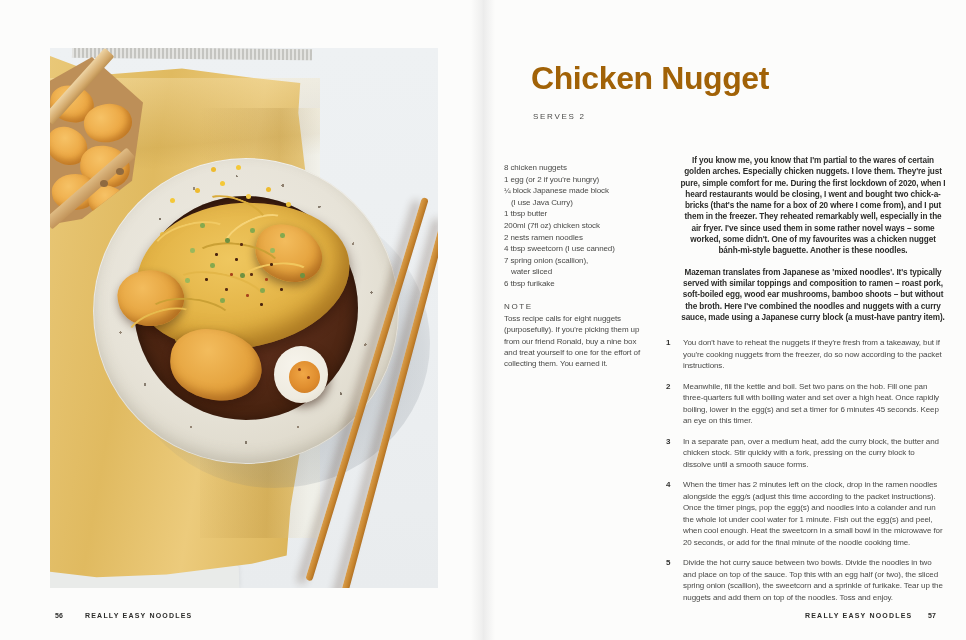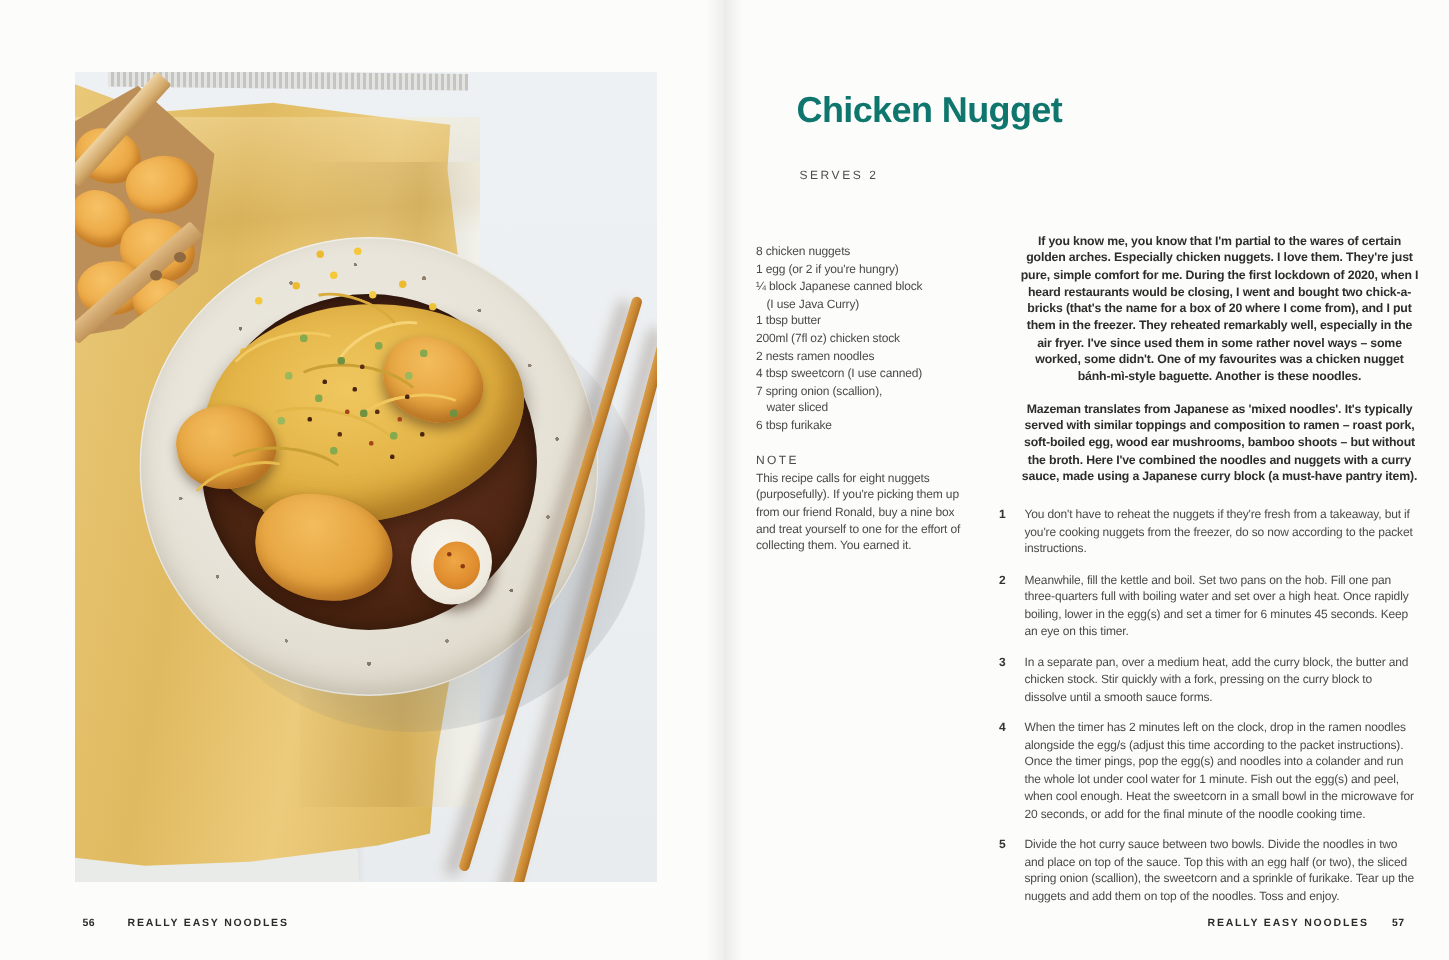--- a/index.html
+++ b/index.html
@@ -125,21 +125,21 @@
   .ys1{left:248px;top:320px;}
   .ys2{left:257px;top:328px;}
   .chopstick{width:7px;height:400px;border-radius:4px;transform-origin:top center;
     background:linear-gradient(90deg,#d89d4c 0%,#c8862f 60%,#b27225 100%);
     box-shadow:-7px 5px 9px rgba(70,45,25,.32);}
   .cs1{left:372px;top:150px;transform:rotate(17deg);}
   .cs2{left:392px;top:168px;transform:rotate(15deg);}
 
   
   .title{position:absolute;left:531px;top:42px;width:400px;
-    font-size:24px;line-height:31px;font-weight:bold;letter-spacing:-.4px;color:#0f766e;}
+    font-size:32px;line-height:31px;font-weight:bold;letter-spacing:-.4px;color:#a16207;}
   .serves{position:absolute;left:533px;top:112px;font-size:8px;letter-spacing:1.7px;color:#4c4c4a;}
 
   .ing-col{position:absolute;left:504px;top:162px;width:142px;
     font-size:8px;line-height:11.6px;letter-spacing:-.1px;color:#4a4a48;}
   .ing.indent{padding-left:7px;}
   .note-head{margin-top:11px;letter-spacing:1.6px;font-size:8px;color:#4a4a48;}
   .note-text{margin-top:1px;line-height:11.2px;}
 
   .intro{position:absolute;left:680px;top:155px;width:266px;
     font-size:8.2px;line-height:11.3px;letter-spacing:-.1px;font-weight:bold;color:#2d2d2b;}
@@ -213,32 +213,32 @@
 
 <h1 class="title">
   <span>Chicken Nugget</span><br>
 </h1>
 <div class="serves">SERVES 2</div>
 
 <div class="ing-col">
   <div>
       <div class="ing">8 chicken nuggets</div>
       <div class="ing">1 egg (or 2 if you're hungry)</div>
-      <div class="ing">¼ block Japanese canned block</div>
+      <div class="ing">¼ block Japanese made block</div>
       <div class="ing indent">(I use Java Curry)</div>
       <div class="ing">1 tbsp butter</div>
       <div class="ing">200ml (7fl oz) chicken stock</div>
       <div class="ing">2 nests ramen noodles</div>
       <div class="ing">4 tbsp sweetcorn (I use canned)</div>
       <div class="ing">7 spring onion (scallion),</div>
       <div class="ing indent">water sliced</div>
       <div class="ing">6 tbsp furikake</div>
     </div>
   <div class="note-head">NOTE</div>
-  <div class="note-text">This recipe calls for eight nuggets (purposefully). If you're picking them up from our friend Ronald, buy a nine box and treat yourself to one for the effort of collecting them. You earned it.</div>
+  <div class="note-text">Toss recipe calls for eight nuggets (purposefully). If you're picking them up from our friend Ronald, buy a nine box and treat yourself to one for the effort of collecting them. You earned it.</div>
 </div>
 
 <div class="intro">
     <p>If you know me, you know that I'm partial to the wares of certain golden arches. Especially chicken nuggets. I love them. They're just pure, simple comfort for me. During the first lockdown of 2020, when I heard restaurants would be closing, I went and bought two chick-a-bricks (that's the name for a box of 20 where I come from), and I put them in the freezer. They reheated remarkably well, especially in the air fryer. I've since used them in some rather novel ways – some worked, some didn't. One of my favourites was a chicken nugget bánh-mì-style baguette. Another is these noodles.</p>
     <p>Mazeman translates from Japanese as 'mixed noodles'. It's typically served with similar toppings and composition to ramen – roast pork, soft-boiled egg, wood ear mushrooms, bamboo shoots – but without the broth. Here I've combined the noodles and nuggets with a curry sauce, made using a Japanese curry block (a must-have pantry item).</p>
   </div>
 
 <div class="steps">
     <div class="step">
       <div class="step-num">1</div>

